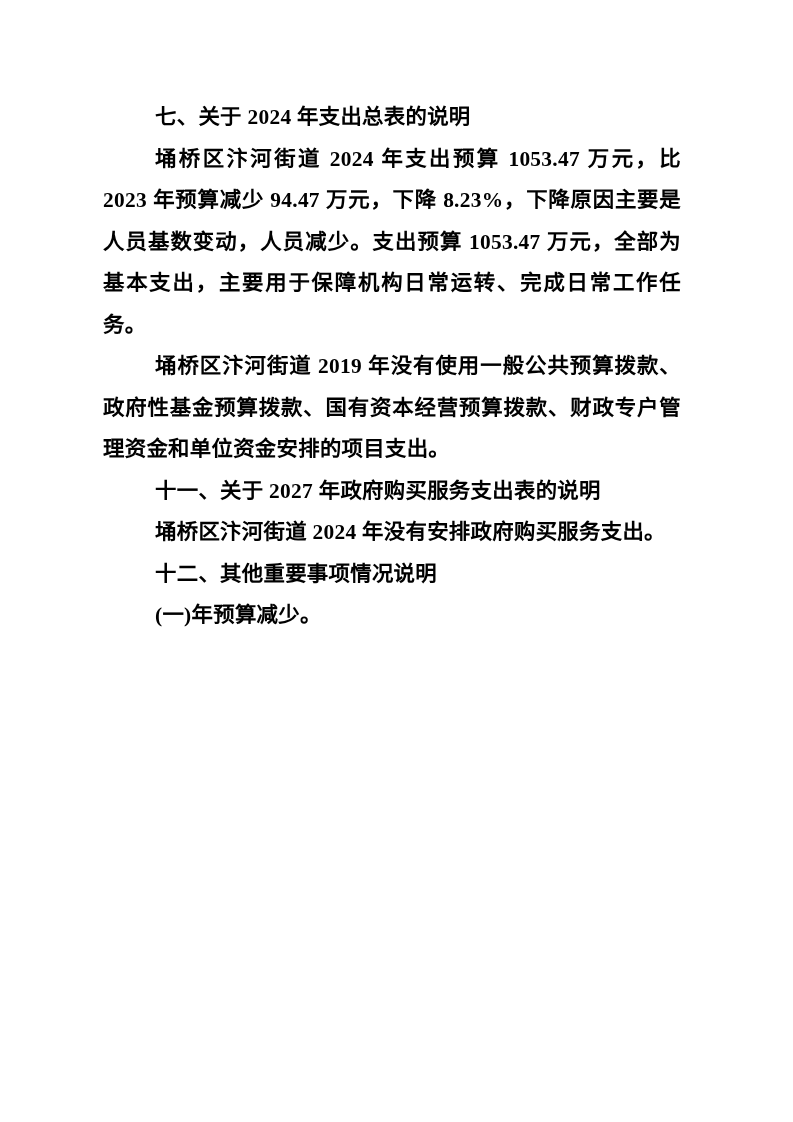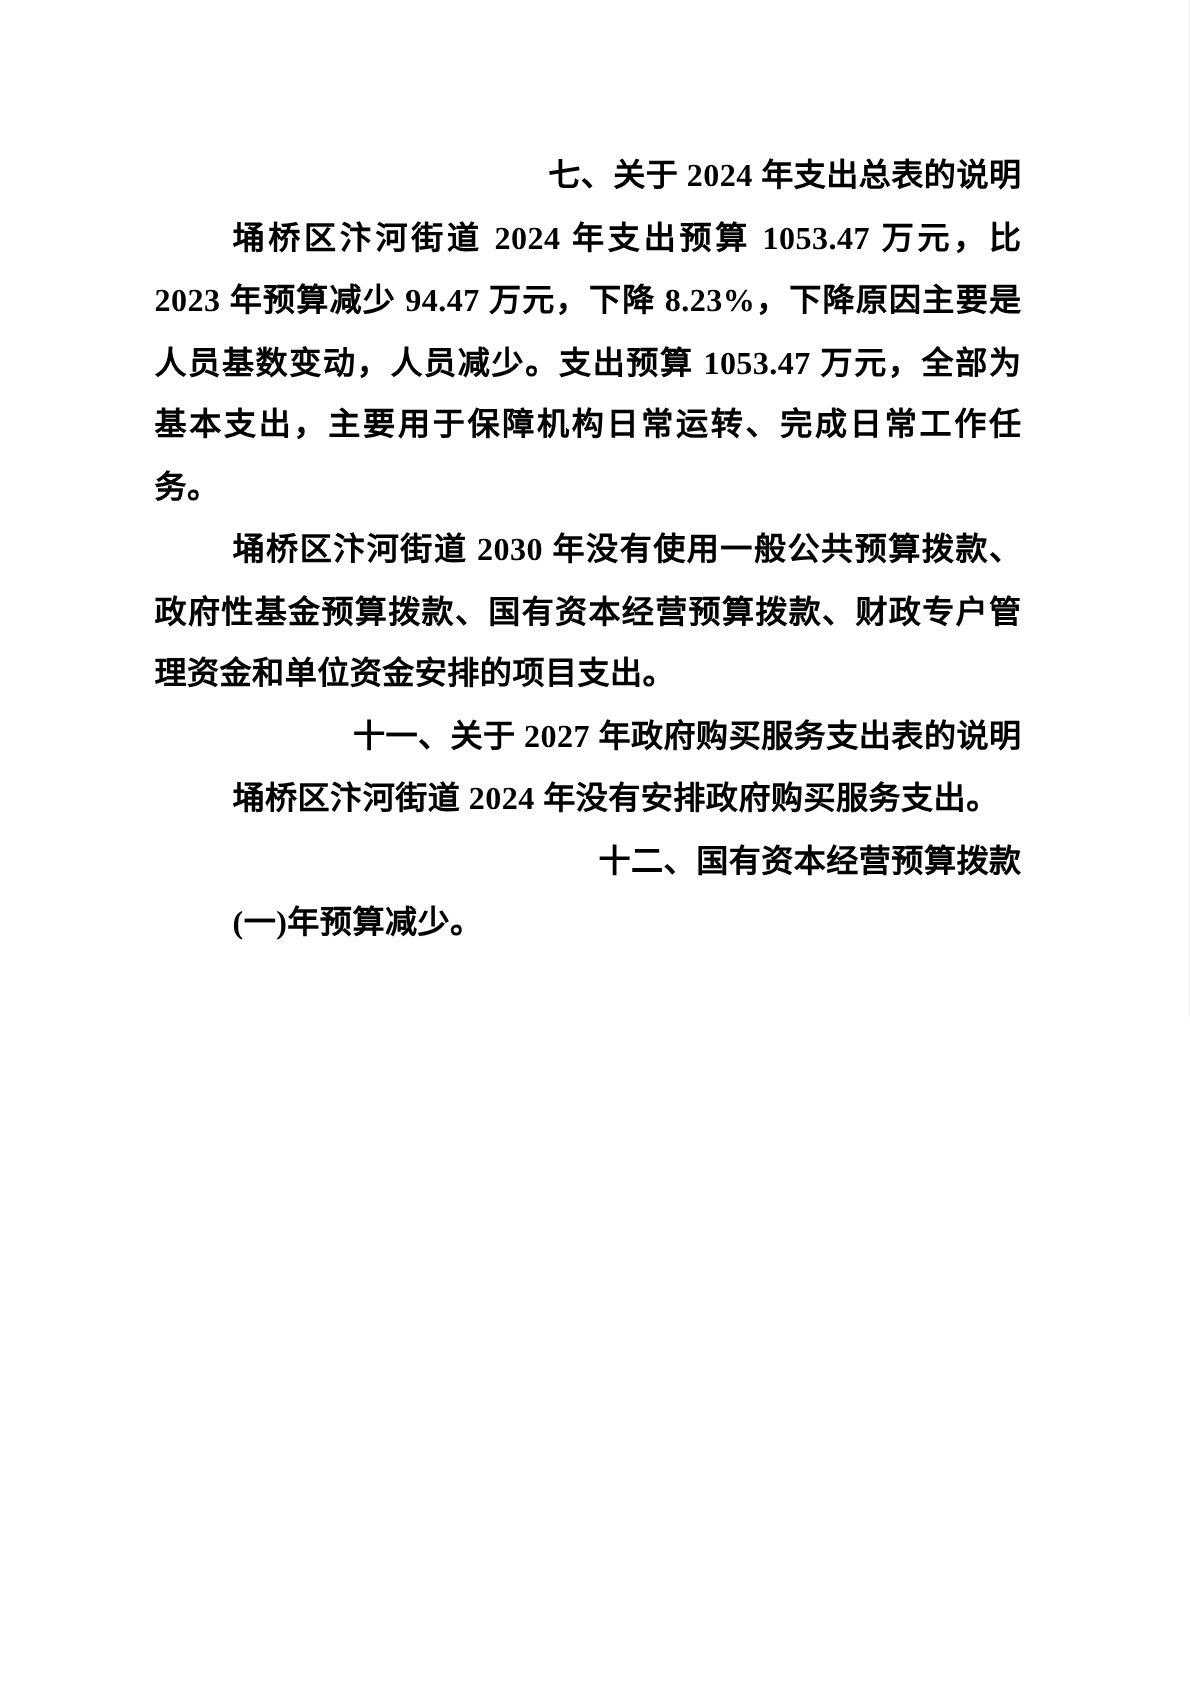--- a/index.html
+++ b/index.html
@@ -24,21 +24,21 @@
   .doc-section {
     margin: 0;
     padding: 0;
   }
   .heading {
     margin: 0;
     font-size: 21.4px;
     line-height: 41.5px;
     font-weight: bold;
     text-indent: 52px;
-    text-align: right;
+    text-align: left;
     letter-spacing: 0.3px;
     white-space: normal;
   }
   .para {
     margin: 0;
     font-size: 21.4px;
     line-height: 41.5px;
     font-weight: bold;
     text-indent: 52px;
     text-align: justify;
@@ -54,28 +54,28 @@
 <div class="page">
   <div class="content">
 
     <section class="doc-section">
       <h2 class="heading">七、关于 2024 年支出总表的说明</h2>
       <p class="para">埇桥区汴河街道 2024 年支出预算 1053.47 万元，比 2023 年预算减少 94.47 万元，下降 8.23%，下降原因主要是人员基数变动，人员减少。支出预算 1053.47 万元，全部为基本支出，主要用于保障机构日常运转、完成日常工作任务。</p>
     </section>
 
 
     <section class="doc-section">
-      <p class="para">埇桥区汴河街道 2030 年没有使用一般公共预算拨款、政府性基金预算拨款、国有资本经营预算拨款、财政专户管理资金和单位资金安排的项目支出。</p>
+      <p class="para">埇桥区汴河街道 2019 年没有使用一般公共预算拨款、政府性基金预算拨款、国有资本经营预算拨款、财政专户管理资金和单位资金安排的项目支出。</p>
     </section>
 
 
     <section class="doc-section">
       <h2 class="heading">十一、关于 2027 年政府购买服务支出表的说明</h2>
       <p class="para">埇桥区汴河街道 2024 年没有安排政府购买服务支出。</p>
     </section>
 
     <section class="doc-section">
-      <h2 class="heading">十二、国有资本经营预算拨款</h2>
+      <h2 class="heading">十二、其他重要事项情况说明</h2>
       <p class="para">(一)年预算减少。</p>
     </section>
 
   </div>
 </div>
 
 </body></html>

